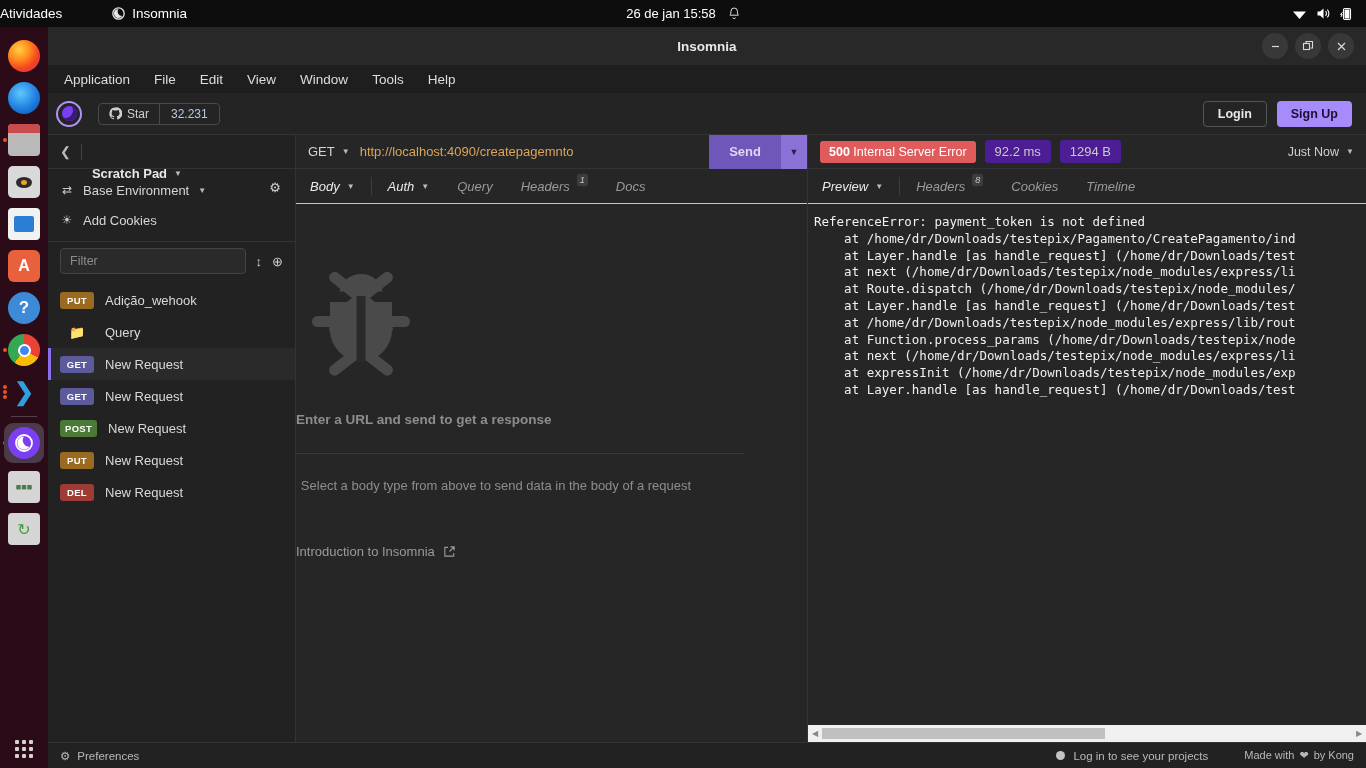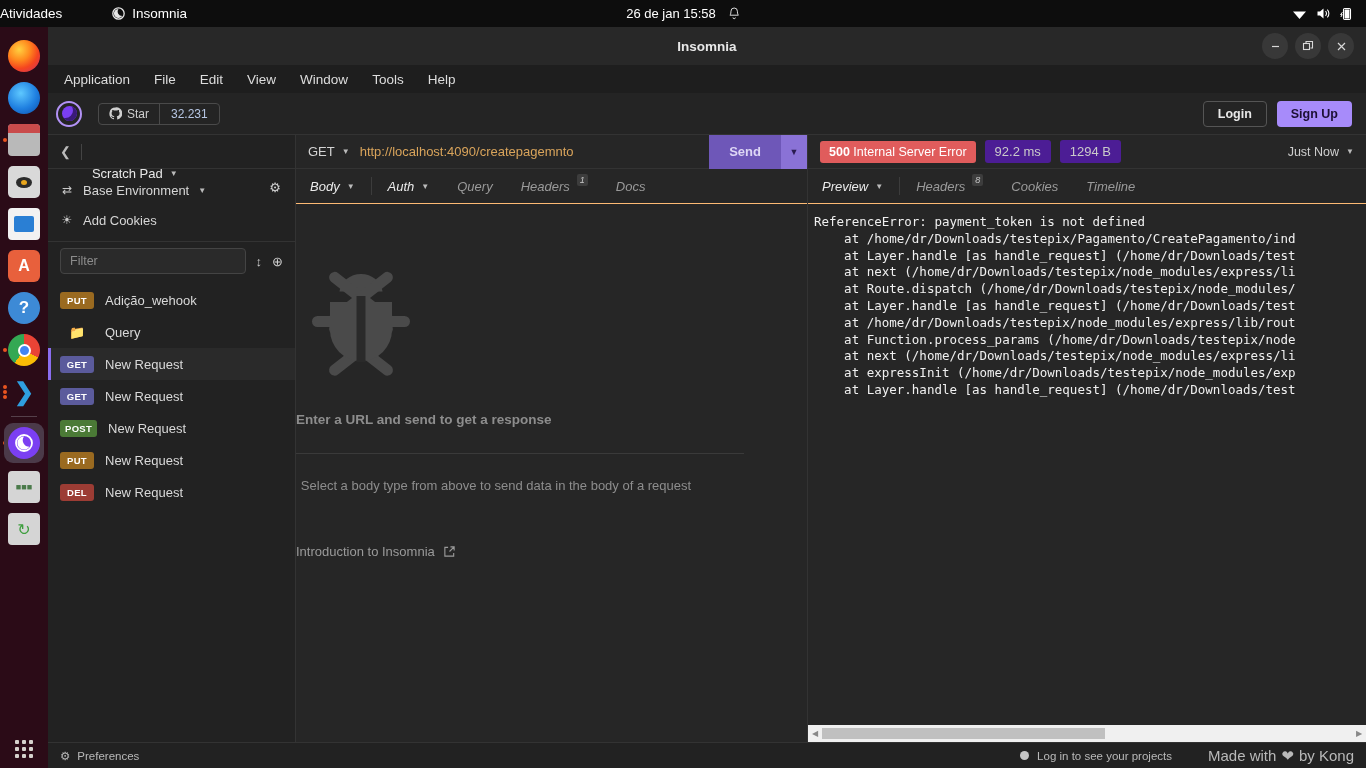--- a/index.html
+++ b/index.html
@@ -74,21 +74,21 @@
 
   #body { flex:1; display:flex; min-height:0; }
 
   
   #sidebar { width:248px; background:#222222; border-right:1px solid #333;
     display:flex; flex-direction:column; }
   #sb-head { height:34px; display:flex; align-items:center; gap:10px;
     padding:0 12px; border-bottom:1px solid #333; }
   #sb-back { color:#bbb; font-size:13px; }
   #sb-divline { width:1px; height:16px; background:#444; }
-  #sb-workspace { color:#e8e8e8; font-size:13px; font-weight:normal;
+  #sb-workspace { color:#e8e8e8; font-size:13px; font-weight:bold;
     display:flex; align-items:center; gap:7px;margin-top:44px; }
   .caret { font-size:8px; color:#bbb; }
   #sb-env { padding:10px 12px 6px 12px; position:relative; }
   .sb-row { display:flex; align-items:center; gap:9px; color:#d6d6d6;
     font-size:13px; height:22px; }
   .sb-row .ic { width:14px; display:flex; align-items:center; justify-content:center;
     font-size:12px; color:#c9c9c9; }
   #sb-gear { position:absolute; right:14px; top:11px; color:#cfcfcf; font-size:13px; }
   #sb-cookies { padding:2px 12px 10px 12px; }
   #sb-filterwrap { display:flex; align-items:center; gap:10px; padding:6px 12px 10px 12px;
@@ -163,21 +163,21 @@
   #hthumb { position:absolute; left:14px; top:3px; height:11px; width:283px;
     background:#c0c0c0; }
 
   
   #appstatus { height:26px; background:#222222; border-top:1px solid #333;
     display:flex; align-items:center; position:relative; padding:0 12px; }
   #prefs { display:flex; align-items:center; gap:7px; color:#b9b9b9; font-size:11.5px; }
   #status-right { position:absolute; right:12px; display:flex; align-items:center; gap:36px; }
   #proj-status { display:flex; align-items:center; gap:8px; color:#b9b9b9; font-size:11.5px; }
   #proj-dot { width:9px; height:9px; border-radius:50%; background:#c4c4c4; }
-  #kong { color:#b9b9b9; font-size:15px; display:flex; align-items:flex-start; gap:5px; }
+  #kong { color:#b9b9b9; font-size:11px; display:flex; align-items:flex-start; gap:5px; }
 </style>
 </head>
 <body>
 
 <div id="gnome-bar">
   <div id="gnome-activities">Atividades</div>
   <div id="gnome-appname">
     <svg width="13" height="13" viewBox="0 0 16 16">
       <circle cx="8" cy="8" r="7" fill="none" stroke="#e6e6e6" stroke-width="1.6"></circle>
       <path d="M8 2.4a5.6 5.6 0 1 0 4.6 8.8A5.6 5.6 0 0 1 8 2.4z" fill="#e6e6e6"></path>

